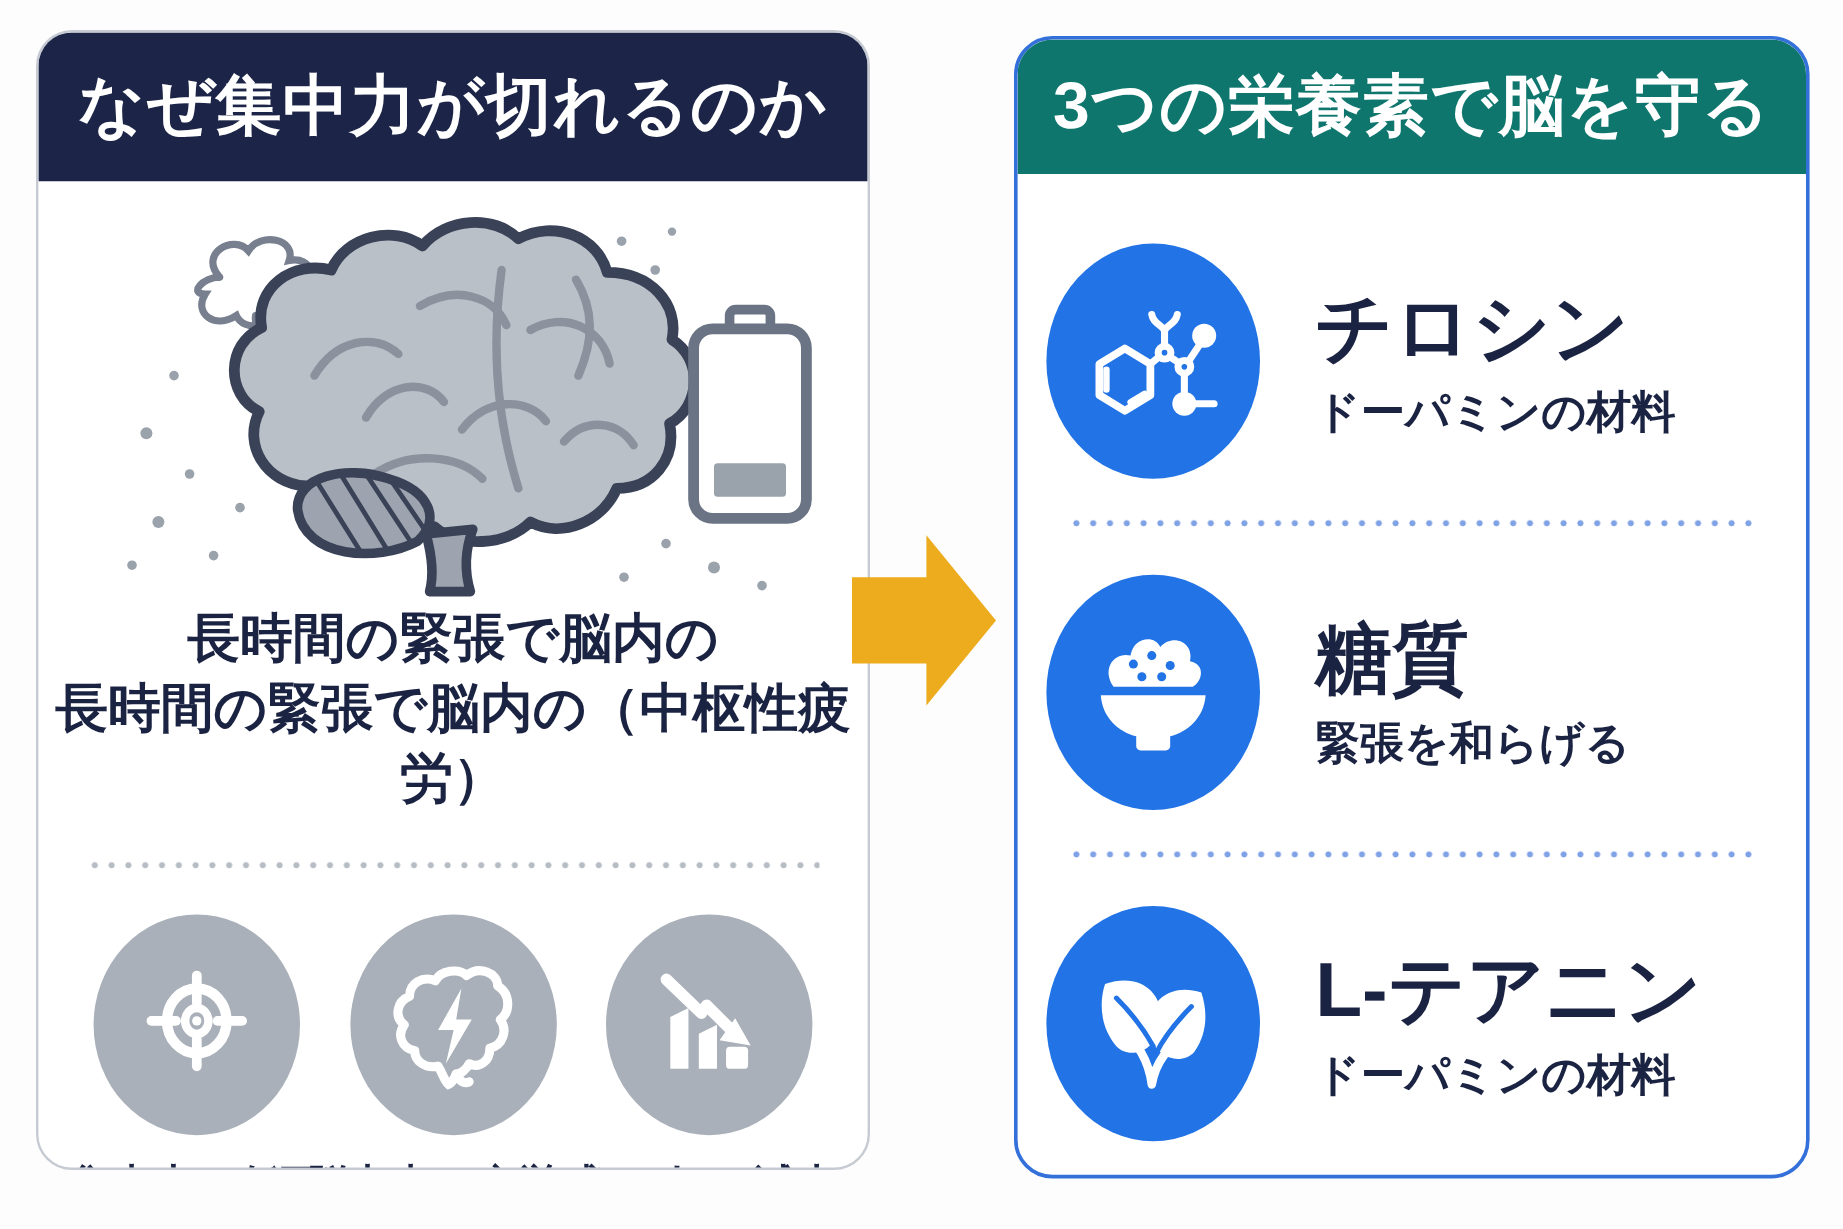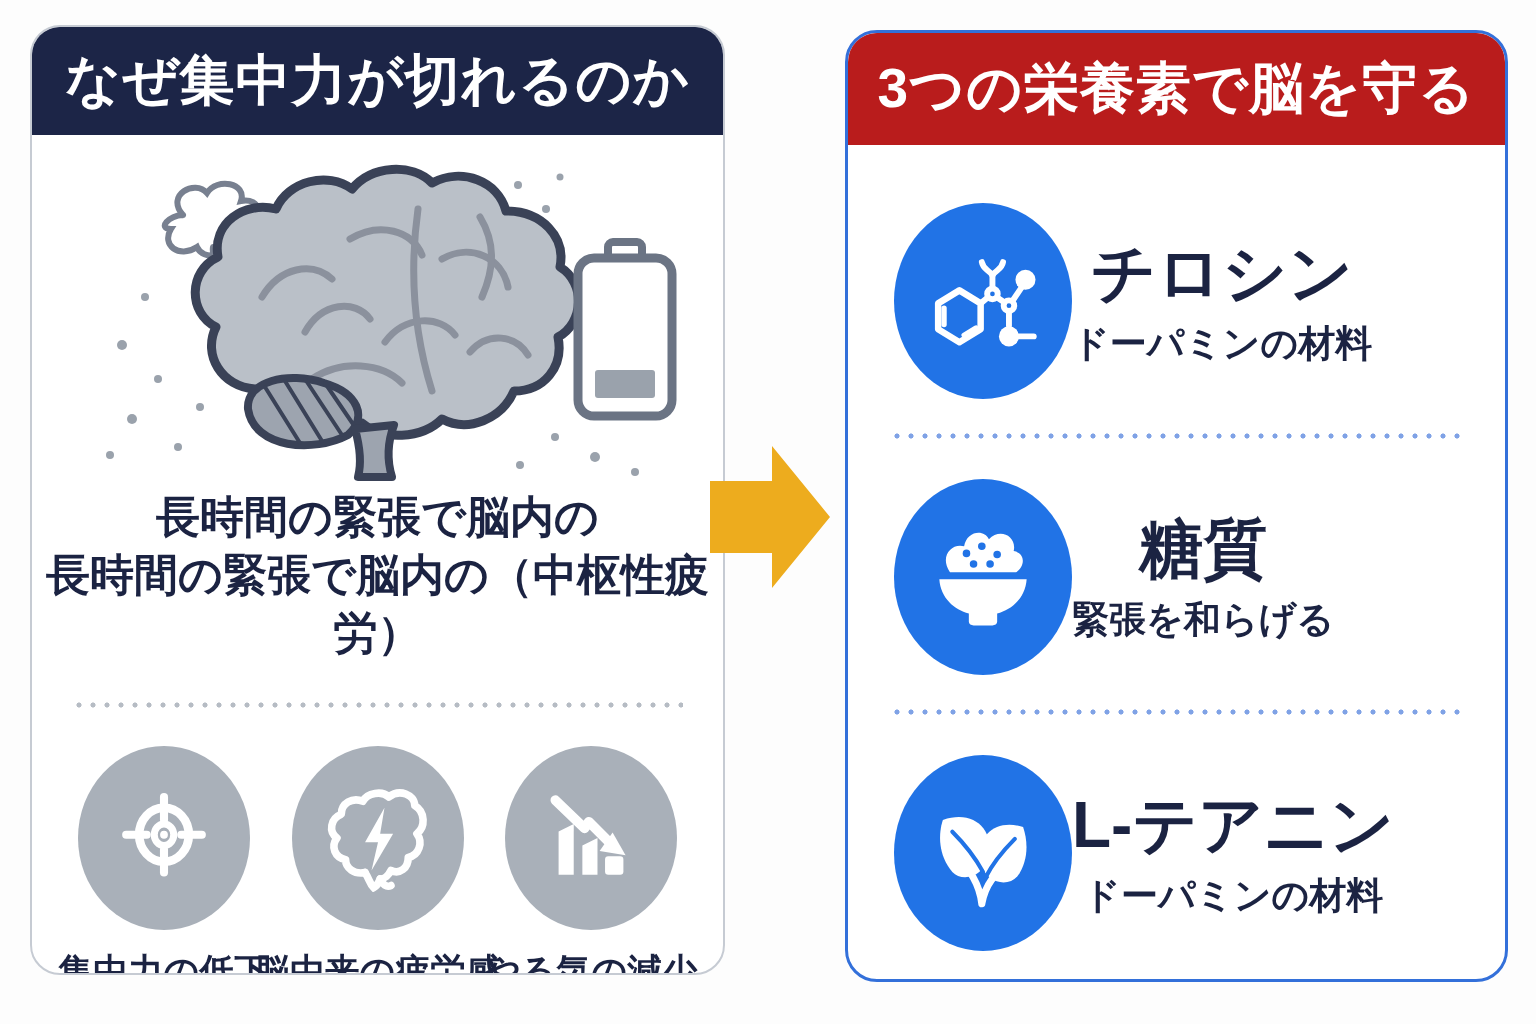--- a/index.html
+++ b/index.html
@@ -5,41 +5,41 @@
   html,body{margin:0;padding:0;background:#fdfdfd;}
   *{box-sizing:border-box;}
   body{font-family:"Liberation Sans","DejaVu Sans",sans-serif;}
   .canvas{position:relative;width:1536px;height:1024px;background:#fdfdfd;overflow:hidden;}
 
   
   .panel{position:absolute;background:#ffffff;overflow:hidden;}
   .panel.left{left:30px;top:25px;width:695px;height:950px;border:2px solid #c6cbd3;border-radius:30px;}
   .panel.right{left:845px;top:30px;width:663px;height:952px;border:3px solid #3370da;border-radius:32px;}
   .panel-header{display:flex;align-items:center;justify-content:center;}
-  .panel.left .panel-header{height:108px;background:#1c2547;border-radius:26px 26px 0 0;}
-  .panel.right .panel-header{height:112px;background:#b91c1c;border-radius:27px 27px 0 0;}
+  .panel.left .panel-header{height:124px;background:#1c2547;border-radius:26px 26px 0 0;}
+  .panel.right .panel-header{height:112px;background:#0f766e;border-radius:27px 27px 0 0;}
   .panel-header h1{margin:0;color:#ffffff;font-size:55px;font-weight:800;letter-spacing:1px;}
 
   
   .illustration{position:relative;height:335px;margin-top:12px;}
   .illustration svg{display:block;margin:0 auto;}
   .desc{margin-top:6px;text-align:center;color:#1b2342;font-size:44px;font-weight:800;line-height:1.32;}
   .divider{height:6px;margin:40px 40px 0 40px;background-size:14px 6px;background-repeat:repeat-x;}
   .divider.gray{background-image:radial-gradient(circle 2.4px at 7px 3px,#b6bcc4 2.3px,transparent 2.8px);}
   .divider.blue{background-image:radial-gradient(circle 2.4px at 7px 3px,#7fa2e6 2.3px,transparent 2.8px);margin:0 42px;}
   .symptoms{display:flex;justify-content:space-between;padding:0 28px;margin-top:38px;}
   .symptom{width:208px;display:flex;flex-direction:column;align-items:center;}
   .symptom-circle{width:172px;height:184px;border-radius:50%;background:#a9b0b9;display:flex;align-items:center;justify-content:center;}
   .symptom-label{margin-top:18px;color:#1b2342;font-size:35px;font-weight:800;white-space:nowrap;}
 
   
   .arrow{position:absolute;left:710px;top:444px;width:122px;height:146px;}
 
   
-  .nutrient{display:flex;align-items:center;padding-left:46px;height:200px;text-align:center;}
+  .nutrient{display:flex;align-items:center;gap:46px;padding-left:24px;height:200px;}
   .nutrient.first{margin-top:56px;}
   .nutrient.next{margin-top:38px;}
   .nutrient-circle{flex:0 0 auto;width:178px;height:196px;border-radius:50%;background:#2173e6;display:flex;align-items:center;justify-content:center;}
   .nutrient-text{display:flex;flex-direction:column;}
   .n-title{color:#1b2342;font-size:64px;font-weight:800;line-height:1;}
   .n-sub{margin-top:20px;color:#1b2342;font-size:37px;font-weight:700;line-height:1;}
   .divider.blue.d1{margin-top:32px;}
   .divider.blue.d2{margin-top:32px;}
 </style>
 </head>

